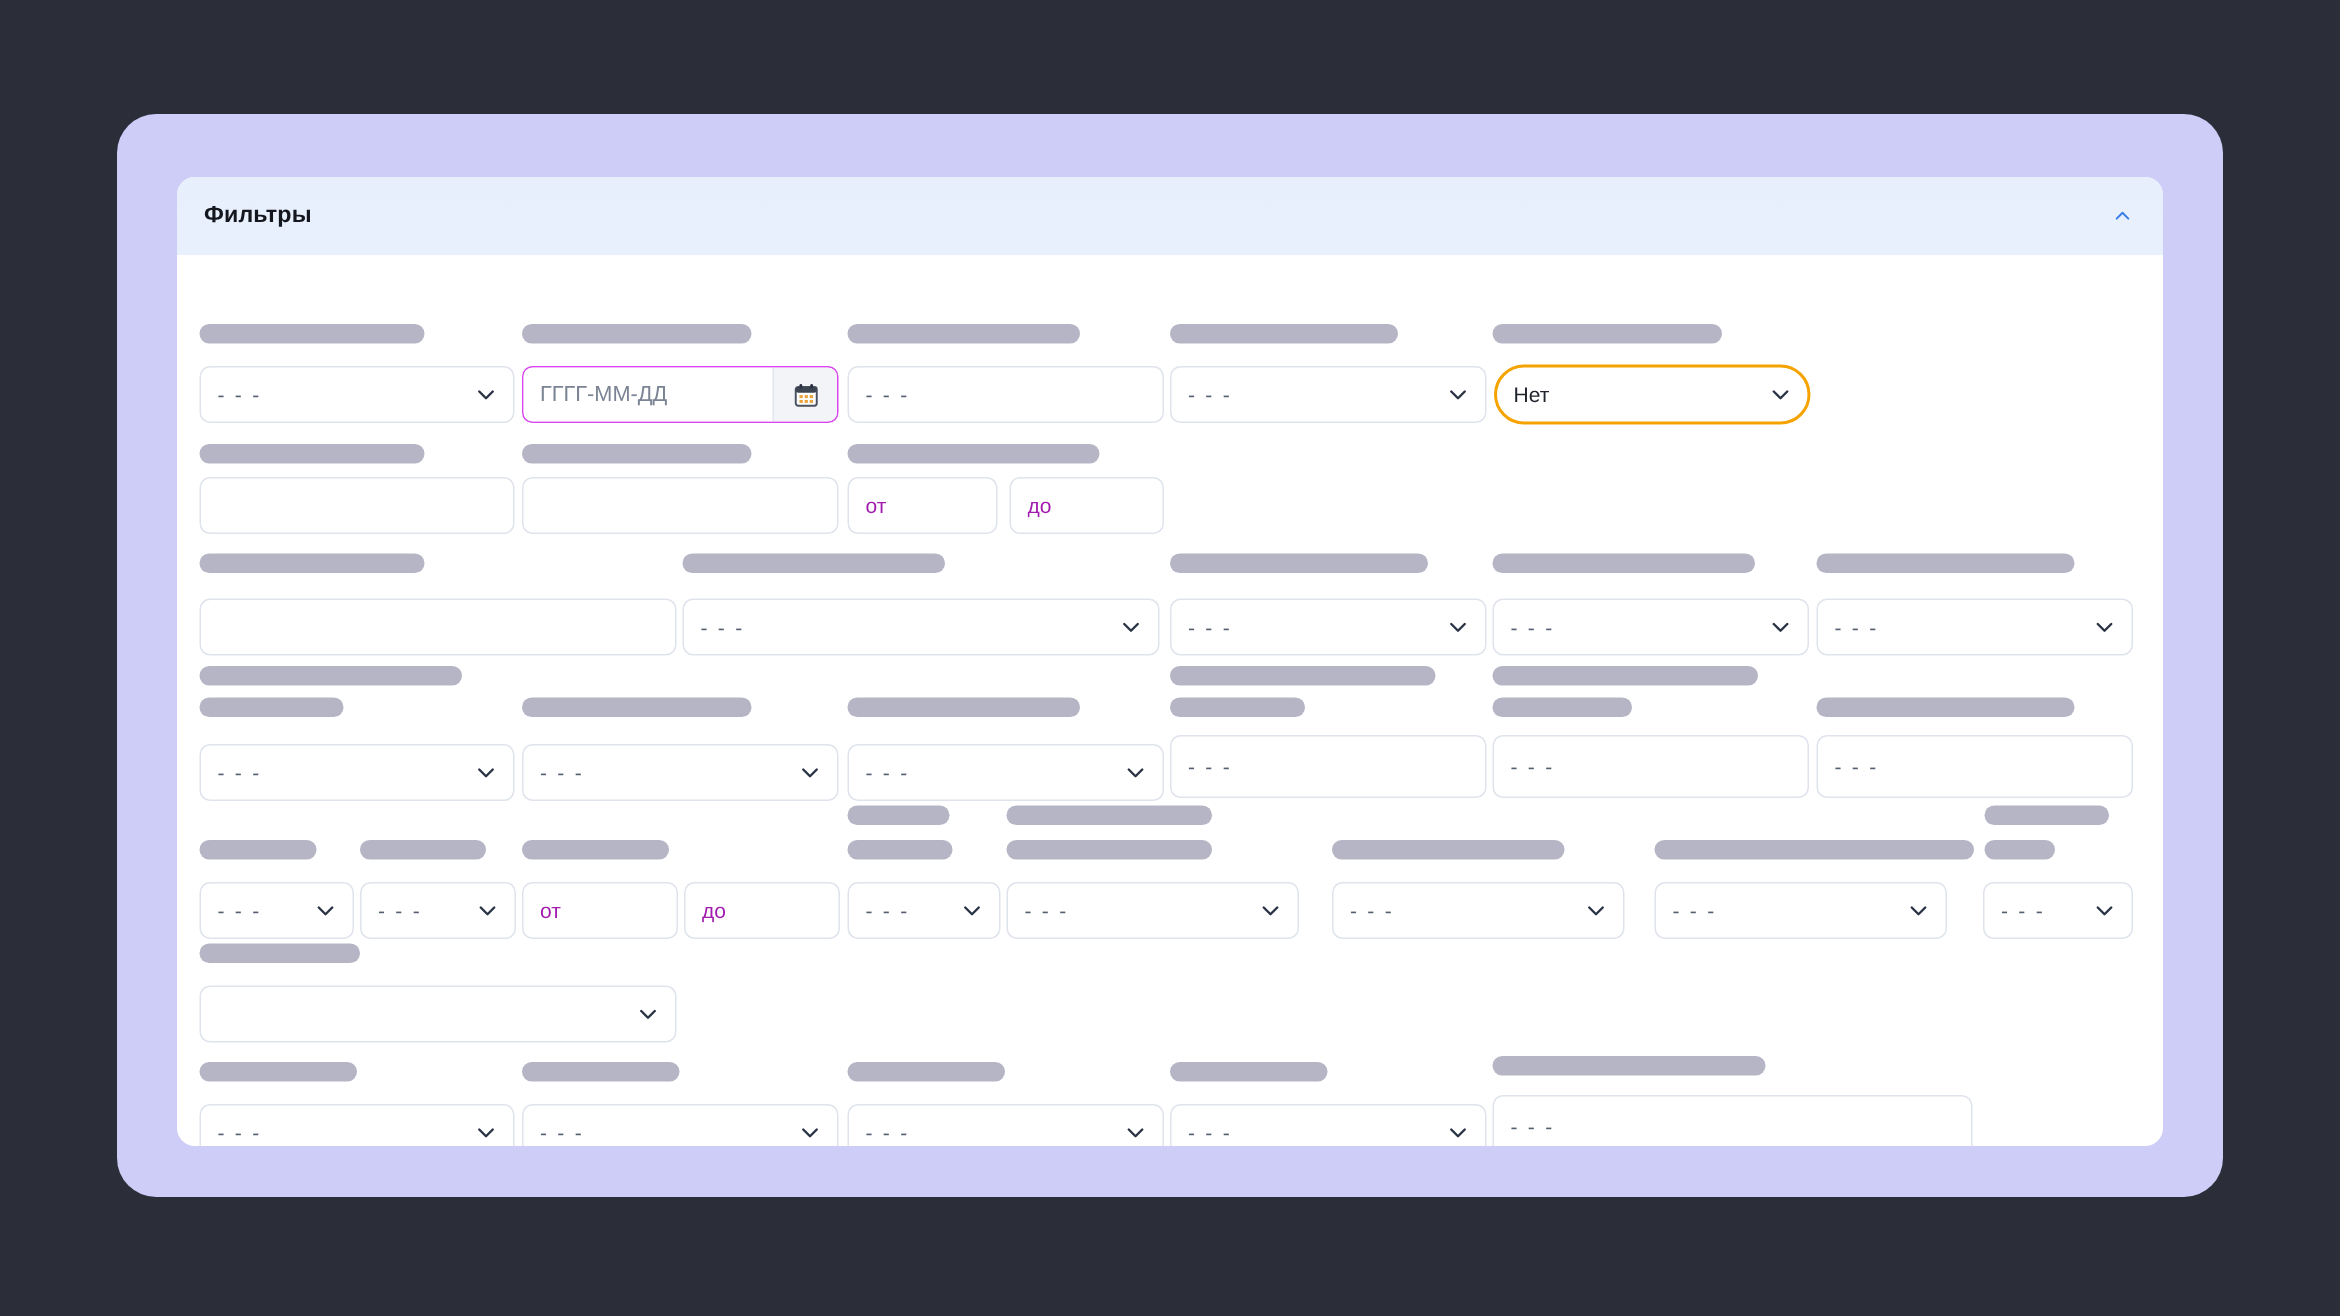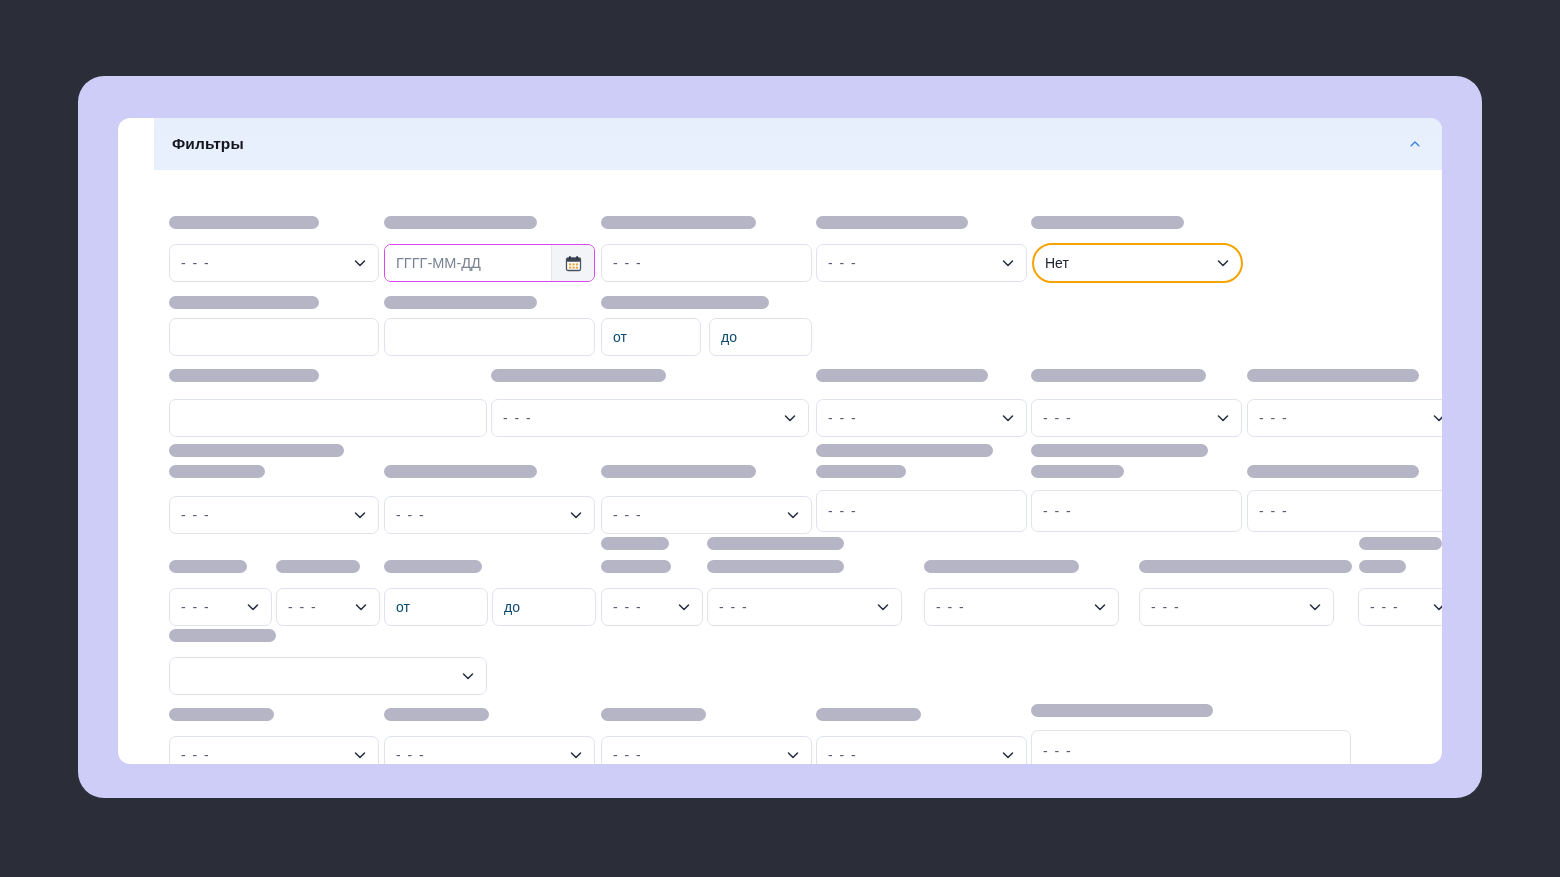--- a/index.html
+++ b/index.html
@@ -28,21 +28,20 @@
   .card {
     position: absolute;
     left: 40px;
     top: 42px;
     width: 1324px;
     height: 646px;
     background: #ffffff;
     border-radius: 12px;
     overflow: hidden;
     box-sizing: border-box;
-    padding-left: 36px;
   }
 
   
   .card-header {
     height: 52px;
     background: linear-gradient(180deg, #e7effd 0%, #e9f0fd 100%);
     display: flex;
     align-items: center;
     justify-content: space-between;
     padding: 0 16px 0 18px;
@@ -96,21 +95,21 @@
     cursor: pointer;
   }
   .ctl.plain { cursor: text; }
   .ctl .val {
     flex: 1 1 auto;
     color: #555f70;
     letter-spacing: 1.5px;
     white-space: nowrap;
     overflow: hidden;
   }
-  .ctl .val.ph { color: #0c4a6e; letter-spacing: 0; }
+  .ctl .val.ph { color: #a21caf; letter-spacing: 0; }
   .ctl.focused {
     border: 2px solid #f5a300;
     border-radius: 20px;
   }
   .ctl.focused .val { color: #20242e; letter-spacing: 0; }
 
   .chev {
     flex: 0 0 auto;
     width: 14px;
     height: 14px;

